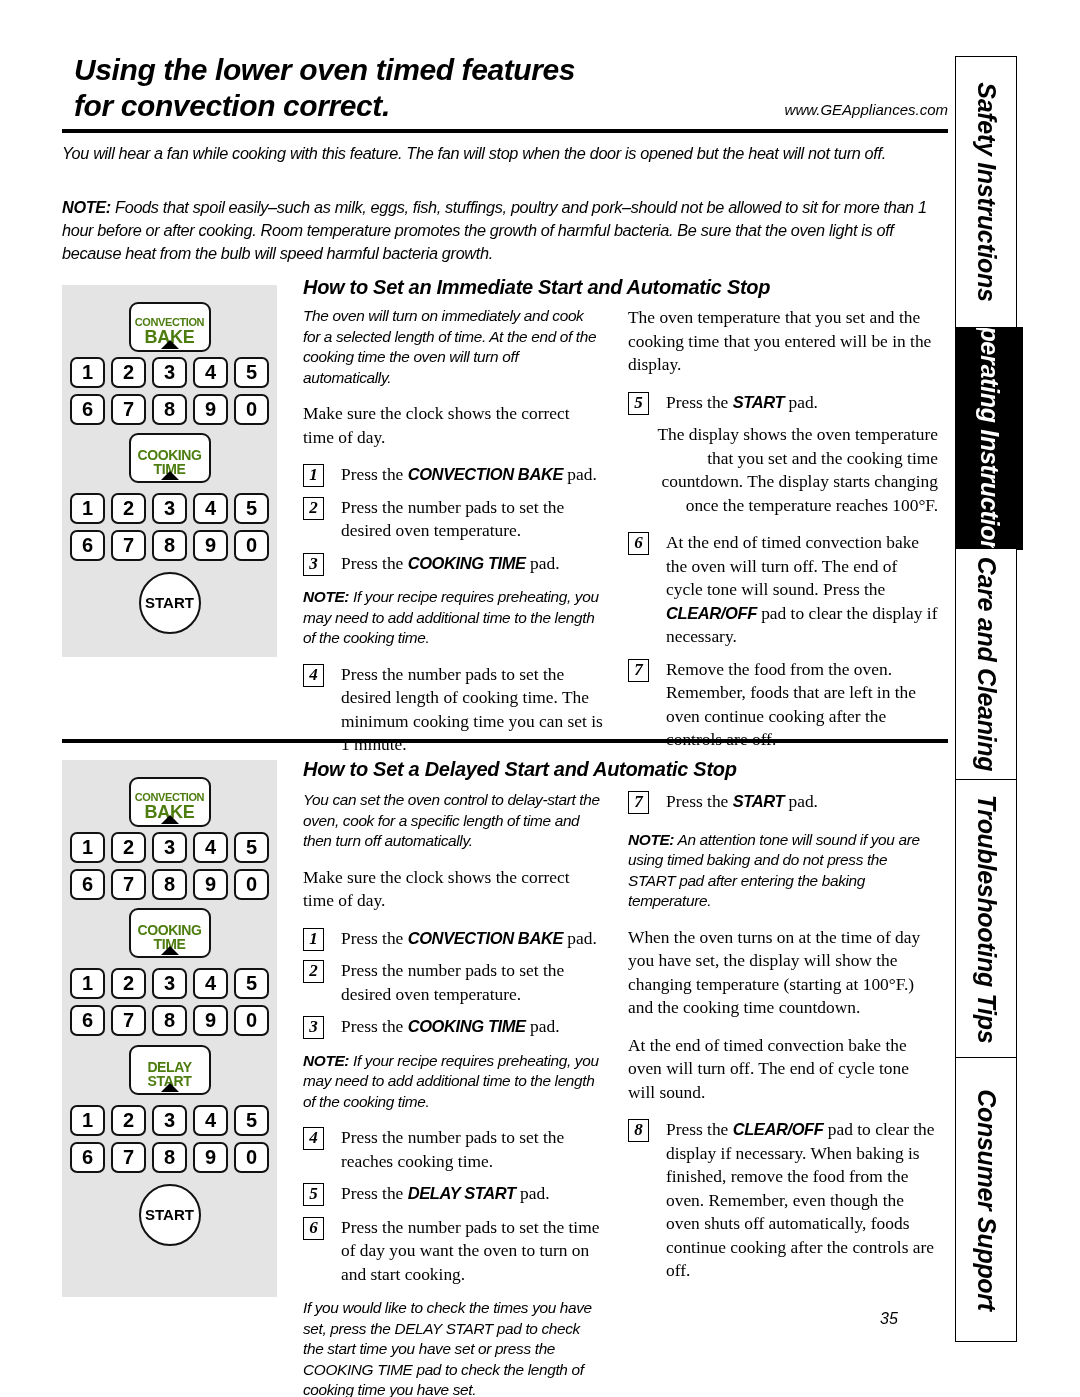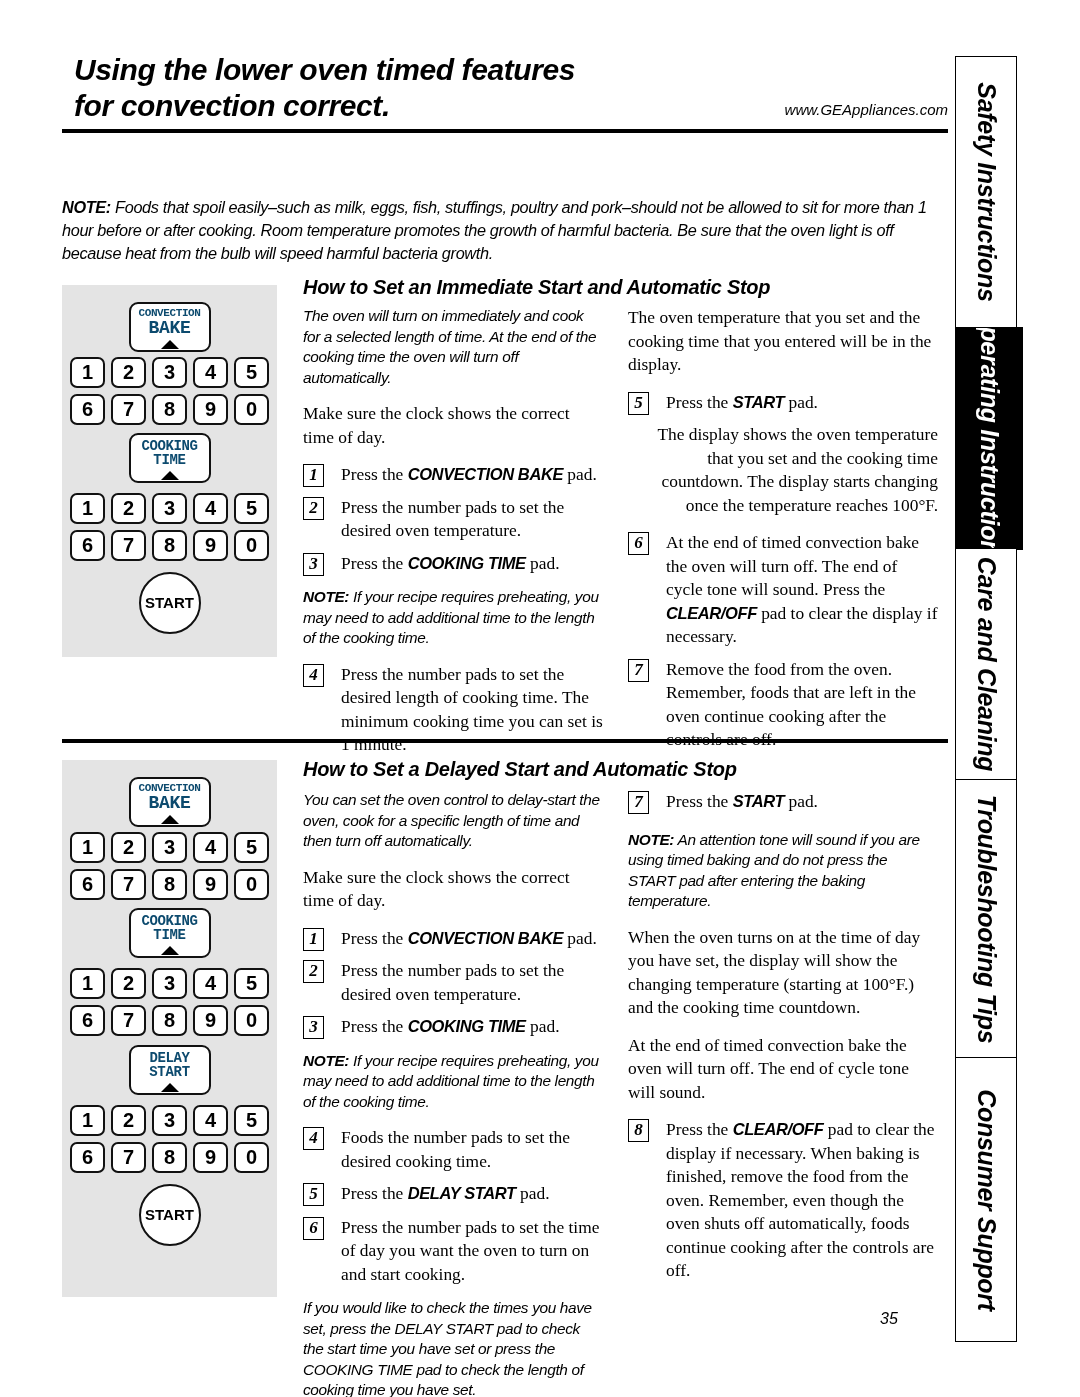--- a/index.html
+++ b/index.html
@@ -151,25 +151,25 @@
     position: absolute;
     left: 50%;
     transform: translateX(-50%);
     width: 82px;
     height: 50px;
     background: #fff;
     border: 2.2px solid #111;
     border-radius: 9px;
     box-sizing: border-box;
     text-align: center;
-    font-family: Liberation Mono, monospace;
-    font-weight: bold;
-    color: #0c4a6e;
+    font-family: Liberation Sans, sans-serif;
+    font-weight: bold;
+    color: #4d7c0f;
     line-height: 1.02;
-    padding-top: 4px;
+    padding-top: 13px;
   }
   .fnpad .l1 { display: block; font-size: 11px; letter-spacing: -0.4px; }
   .fnpad .l2 { display: block; font-size: 18px; letter-spacing: -0.3px; }
   .fnpad.two .l1 { font-size: 14px; }
   .fnpad.two .l2 { font-size: 14px; }
   .fnpad .tri {
     position: absolute;
     left: 50%;
     bottom: 1px;
     transform: translateX(-50%);
@@ -294,20 +294,21 @@
 
 <div id="page">
 
   <div id="header-title">
     <span class="tline">Using the lower oven timed features</span>
     <span class="tline">for convection correct.</span>
   </div>
   <div id="site-url">www.GEAppliances.com</div>
   <div id="header-rule"></div>
 
+  <div id="intro-1" class="sans-italic">You will hear a fan while cooking with this feature. The fan will stop when the door is opened but the heat will not turn off.</div>
   <div id="intro-note" class="sans-italic">
     <b>NOTE:</b><span> Foods that spoil easily–such as milk, eggs, fish, stuffings, poultry and pork–should not be allowed to sit for more than 1 hour before or after cooking. Room temperature promotes the growth of harmful bacteria. Be sure that the oven light is off because heat from the bulb will speed harmful bacteria growth.</span>
   </div>
 
   <div class="sec-head" style="left:303px; top:276px;">How to Set an Immediate Start and Automatic Stop</div>
 
   <div class="panel" id="panel-1">
     <div class="panel-inner">
       <div class="fnpad" style="top:17px;">
         <span class="l1">CONVECTION</span>
@@ -486,21 +487,21 @@
       <span class="num">3</span>
       <span>Press the </span><span class="pad-name">COOKING TIME</span><span> pad.</span>
     </div>
 
     <p class="note-p" style="margin-top:12px;">
       <b>NOTE:</b><span> If your recipe requires preheating, you may need to add additional time to the length of the cooking time.</span>
     </p>
 
     <div class="step">
       <span class="num">4</span>
-      <span>Foods the number pads to set the desired cooking time.</span>
+      <span>Press the number pads to set the reaches cooking time.</span>
     </div>
     <div class="step">
       <span class="num">5</span>
       <span>Press the </span><span class="pad-name">DELAY START</span><span> pad.</span>
     </div>
     <div class="step" style="margin-top:10px;">
       <span class="num">6</span>
       <span>Press the number pads to set the time of day you want the oven to turn on and start cooking.</span>
     </div>
 

